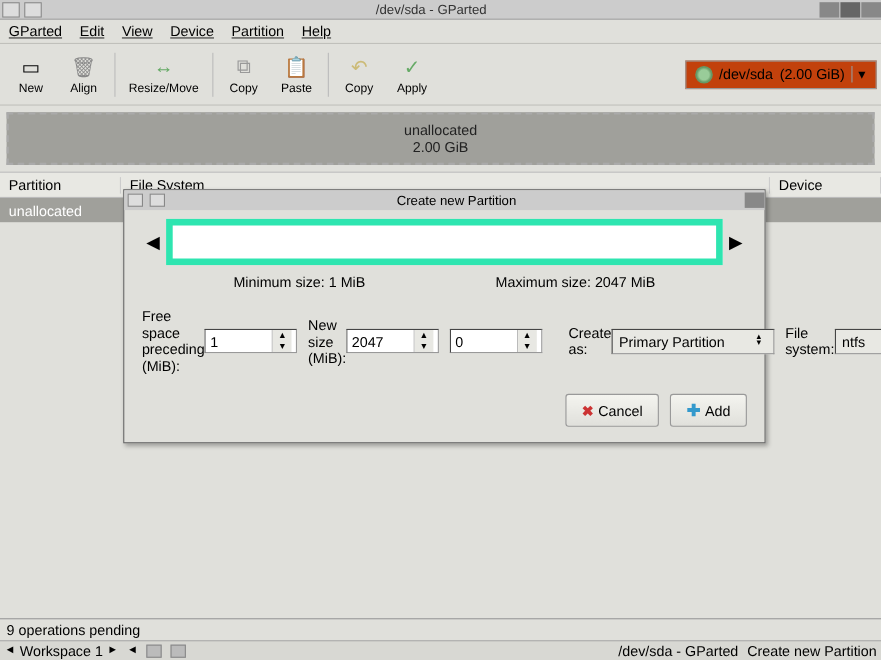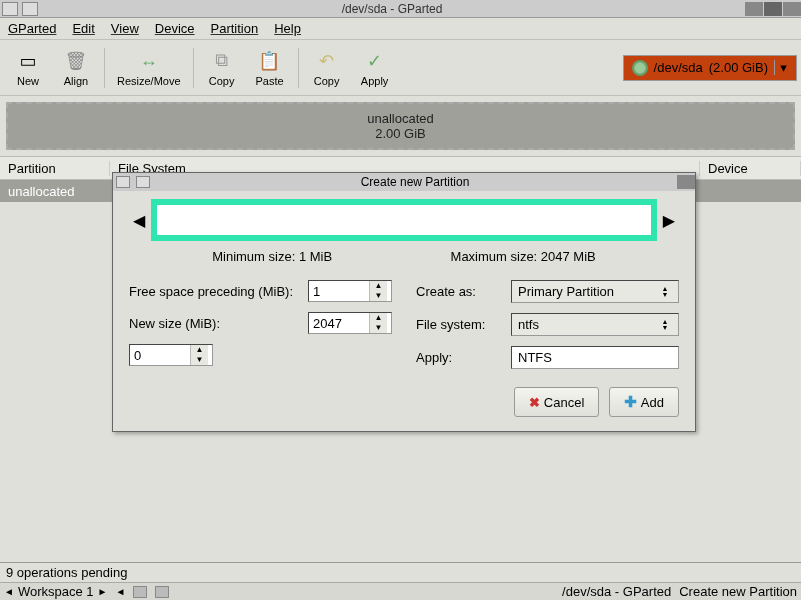--- a/index.html
+++ b/index.html
@@ -49,28 +49,28 @@
 .dialog .dtitle .dtext { flex: 1; text-align: center; font-size: 12px; }
 .dialog .dtitle .dclose { width: 18px; height: 14px; background: #888; }
 
 .slider-area { padding: 8px 20px 4px; display: flex; align-items: center; gap: 6px; }
 .slider-area .arrow { font-size: 16px; cursor: pointer; }
 .slider-bar { flex: 1; height: 42px; border: 6px solid #2ee5b0; background: #fff; }
 
 .sizeinfo { display: flex; justify-content: space-around; padding: 4px 40px 8px; }
 
 .form { display: flex; padding: 8px 16px 12px; gap: 24px; }
-.form-col { flex: 1; display: flex; flex-direction: column; gap: 10px; }
+.form-col { flex: 1; display: flex; flex-direction: row; gap: 10px; }
 .form-row { display: flex; align-items: center; }
 .form-row label { flex: 1; }
 .spinbox { display: flex; border: 1px inset #999; background: #fff; width: 84px; }
 .spinbox input { border: none; width: 60px; padding: 2px 4px; outline: none; }
 .spinbox .spins { width: 18px; display: flex; flex-direction: column; border-left: 1px solid #bbb; }
 .spinbox .spins div { flex: 1; text-align: center; font-size: 8px; background: #e8e8e3; line-height: 10px; cursor: pointer; }
-.selectbox { border: 1px inset #999; background: #e8e8e3; width: 168px; padding: 3px 6px; display: flex; align-items: center; }
+.selectbox { border: 1px inset #999; background: #e8e8e3; width: 148px; padding: 3px 6px; display: flex; align-items: center; }
 .selectbox .sel-v { flex: 1; }
 .selectbox .sel-a { width: 14px; display: flex; flex-direction: column; font-size: 7px; line-height: 6px; text-align: center; }
 .textbox { border: 1px inset #999; background: #fff; width: 168px; padding: 3px 6px; }
 .textbox input { border: none; width: 100%; outline: none; }
 
 .dlgbtns { display: flex; justify-content: flex-end; gap: 10px; padding: 6px 16px 14px; }
 .dlgbtn { border: 1px solid #999; background: linear-gradient(#f4f4ef,#e0e0db); padding: 5px 14px; display: flex; align-items: center; gap: 4px; cursor: pointer; border-radius: 3px; }
 .dlgbtn .bx { color: #c33; font-weight: bold; }
 .dlgbtn .bp { color: #39c; font-weight: bold; font-size: 15px; }
 </style>

